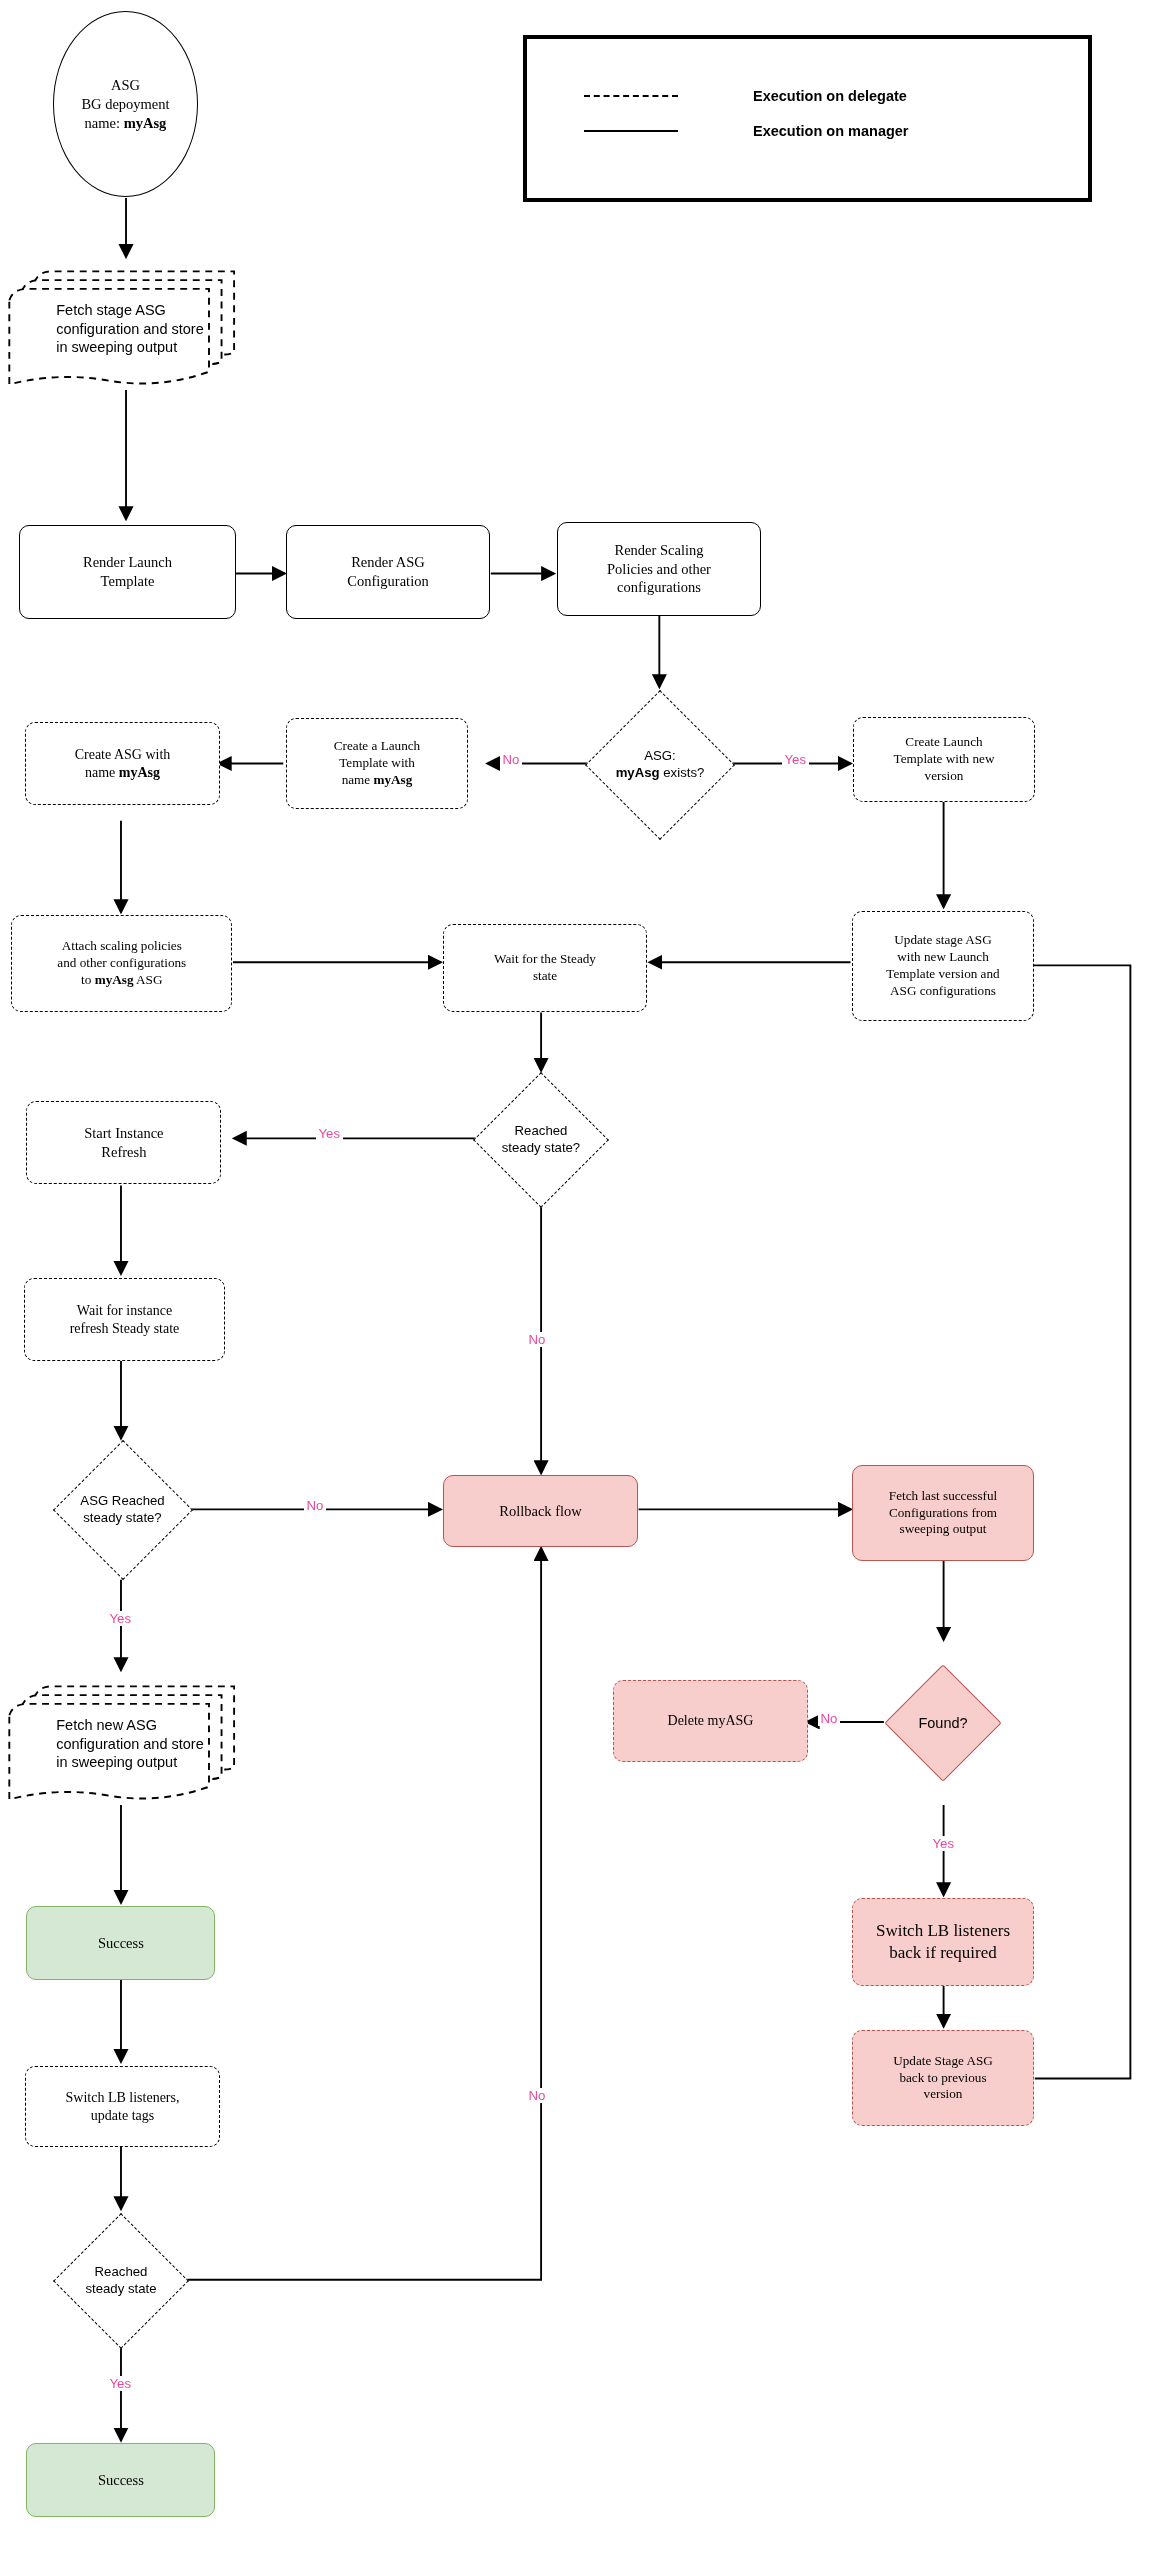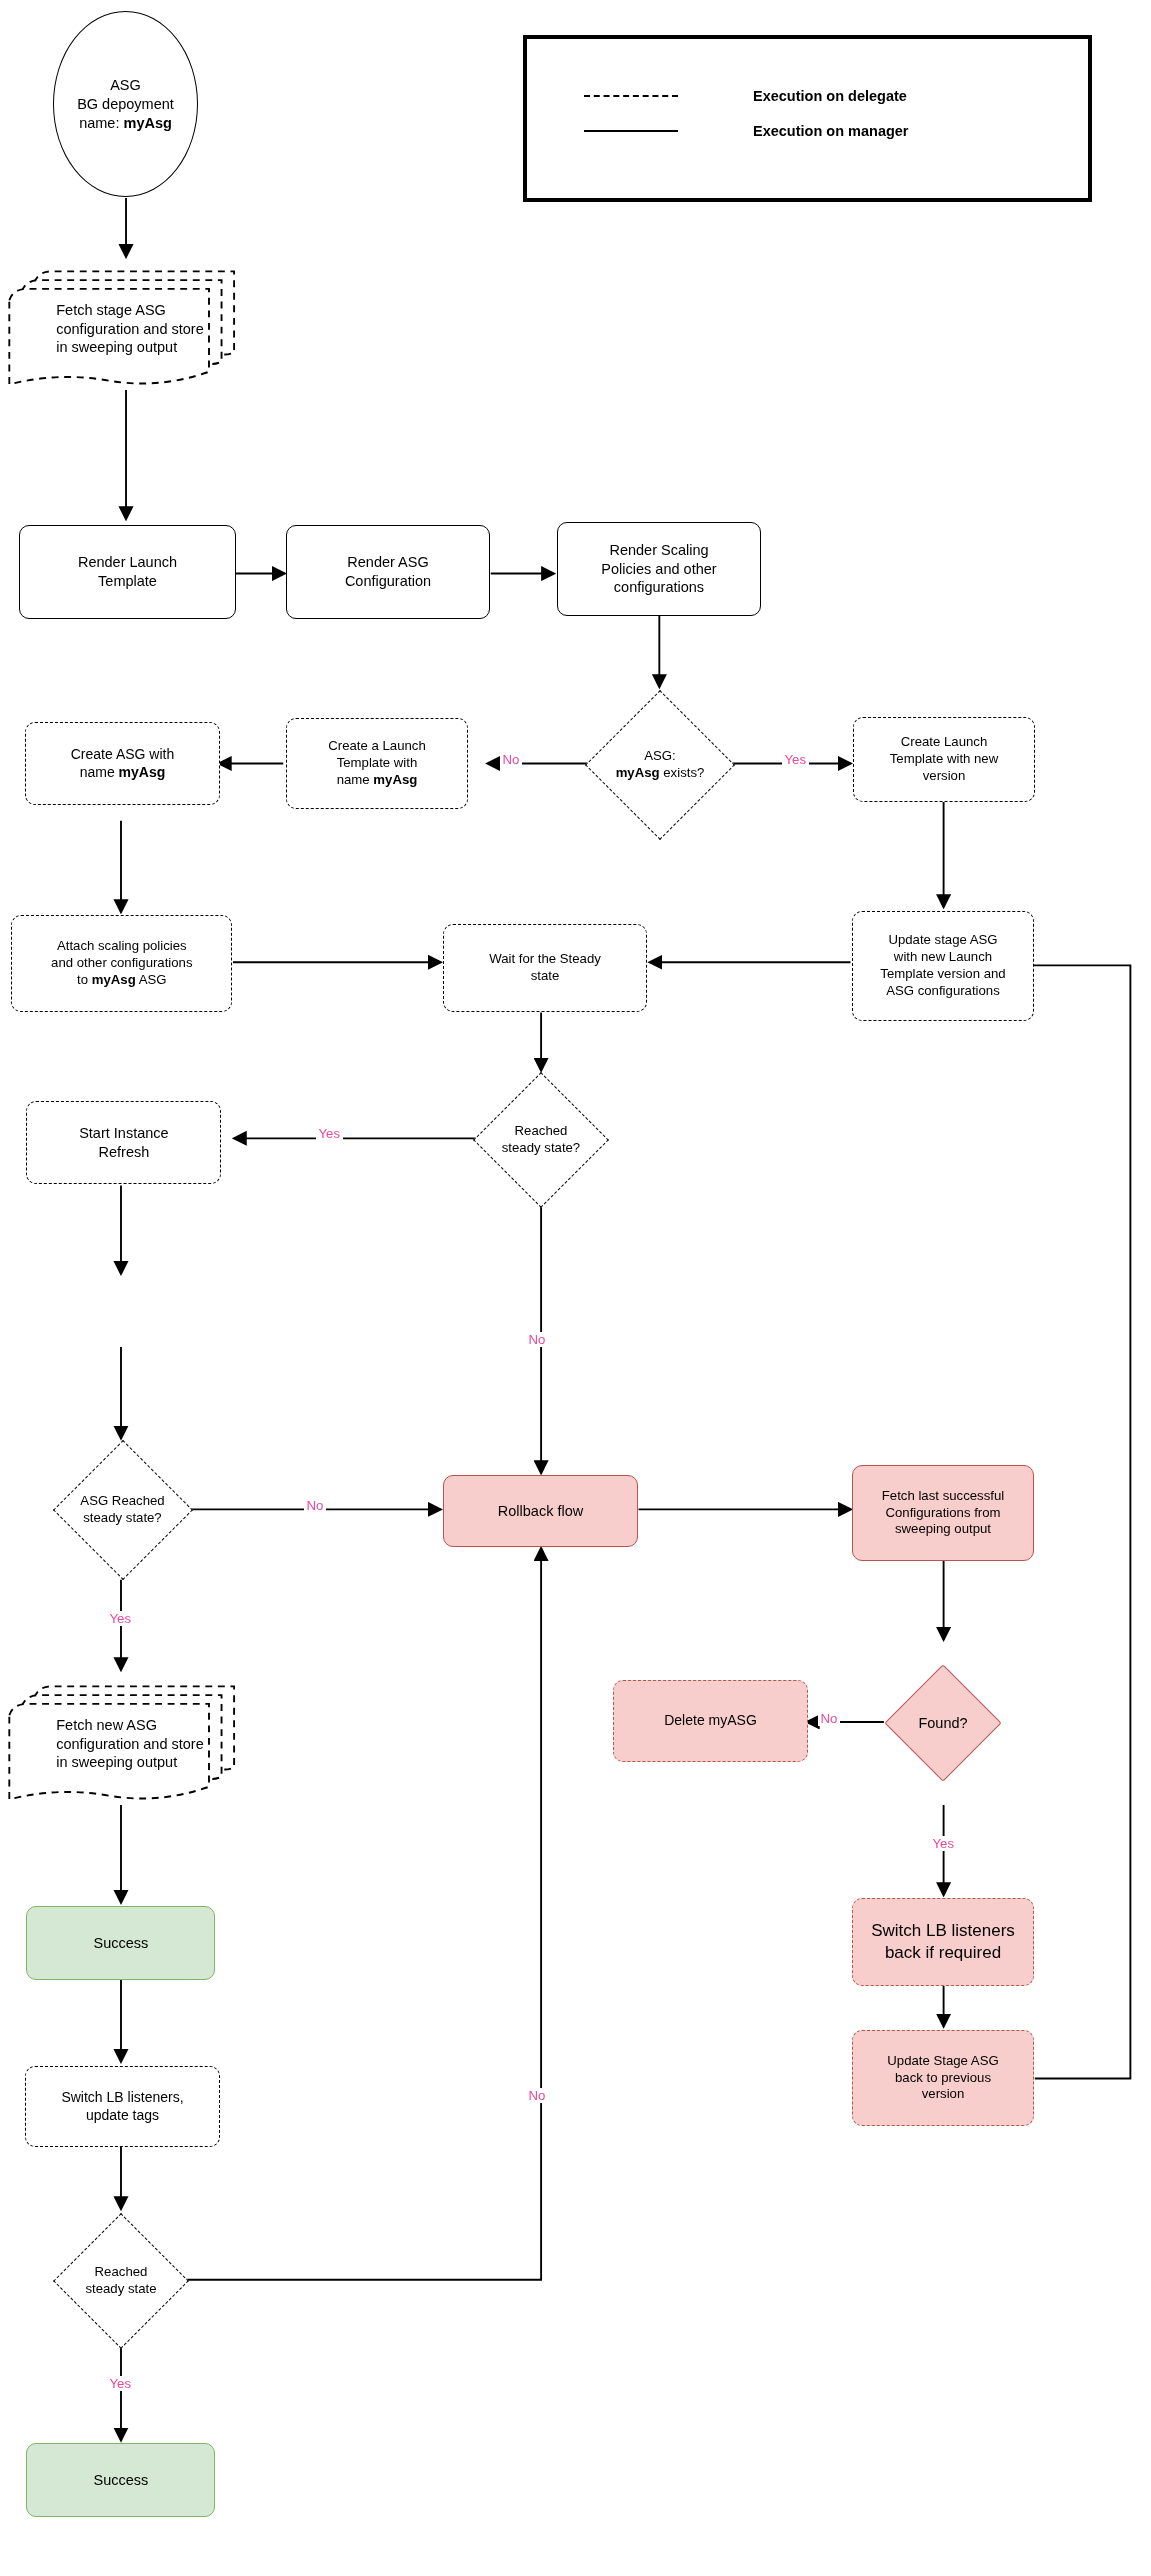--- a/index.html
+++ b/index.html
@@ -2,21 +2,21 @@
 <html style="font-size:10px"><head>
 <meta charset="utf-8">
 <title>ASG BG Deployment Flowchart</title>
 <style>
   html,body{margin:0;padding:0;background:#ffffff;}
   body{font-family:"Liberation Sans","DejaVu Sans",sans-serif;}
   #canvas{position:relative;width:1152px;height:2576px;background:#ffffff;overflow:hidden;}
 
   .node{position:absolute;box-sizing:border-box;display:flex;align-items:center;
         justify-content:center;text-align:center;color:#000000;line-height:1.28;}
-  .node .txt{display:block;padding:0 3.8px;}
+  .node .txt{display:block;padding:0 3.8px;font-family:Liberation Serif, serif;}
 
   
   .solid-round{border:1.6px solid #000;border-radius:10px;background:#fff;}
   .dash-round{border:1.9px dashed #000;border-radius:10px;background:#fff;}
   .pink-round{border:1.6px solid #b85450;border-radius:10px;background:#f8cecc;}
   .pink-dash-round{border:1.9px dashed #b85450;border-radius:10px;background:#f8cecc;}
   .green-round{border:1.6px solid #82b366;border-radius:10px;background:#d5e8d4;}
 
   .ellipse{border:1.6px solid #000;border-radius:50%;background:#fff;}
 
@@ -259,20 +259,26 @@
     </div>
   </div>
 
   <div class="node dash-round" style="left:26.4px;top:1101px;width:195px;height:83px;font-size:14.5px;">
     <span class="txt">
       <span>Start Instance</span><br>
       <span>Refresh</span>
     </span>
   </div>
 
+  <div class="node dash-round" style="left:24px;top:1278px;width:201px;height:83px;font-size:14px;">
+    <span class="txt">
+      <span>Wait for instance</span><br>
+      <span>refresh Steady state</span>
+    </span>
+  </div>
 
   <div class="node diamond dash-diamond" style="left:28px;top:1440px;width:189px;height:140px;font-size:13.2px;">
     <div class="dshape" style="width:99px;height:99px;"></div>
     <div class="dlabel">
       <span>ASG Reached</span><br>
       <span>steady state?</span>
     </div>
   </div>
 
   <div class="node pink-round" style="left:443px;top:1475px;width:195px;height:72px;font-size:14.5px;">

